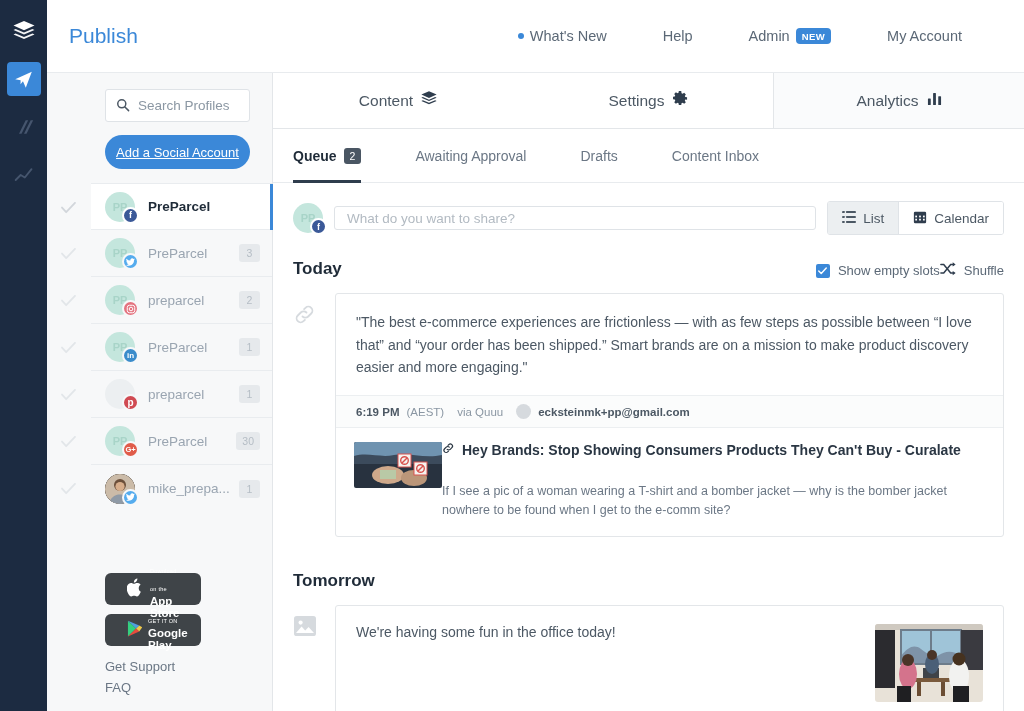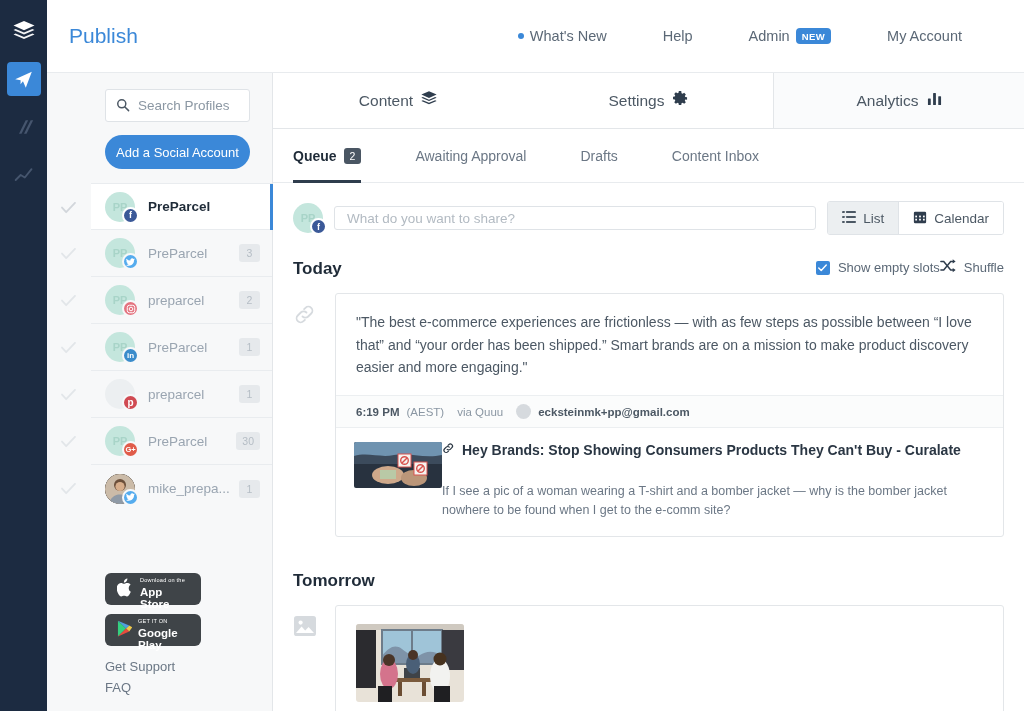--- a/index.html
+++ b/index.html
@@ -68,20 +68,21 @@
   .search-box input {
     border: 0; outline: 0; width: 100%; font-size: 13.5px;
     color: #4c5864; font-family: "Liberation Sans", sans-serif; background: transparent;
   }
   .search-box input::placeholder { color: #8b97a3; }
   .search-icon { position: absolute; left: 10px; top: 8px; }
   .add-btn {
     background: #3b88d8; color: #fff; border: 0; border-radius: 18px;
     height: 34px; width: 100%; font-size: 13px; cursor: pointer;
     font-family: "Liberation Sans", sans-serif;
+    text-decoration: underline;
   }
   .profiles { margin-top: 14px; }
   .prow {
     display: flex; align-items: center; height: 47px;
     padding: 0 12px 0 14px; border-bottom: 1px solid #e9ecef;
     margin-left: 44px; position: relative; cursor: pointer;
   }
   .prow:first-child { border-top: 1px solid #e9ecef; }
   .prow.active { background: #fff; }
   .prow.active:after {
@@ -106,21 +107,21 @@
   .prow.active .sbadge { border-color: #fff; }
   .pname { font-size: 13.5px; color: #9aa5b1; margin-left: 13px; flex: 1; white-space: nowrap; overflow: hidden; }
   .prow.active .pname { color: #1f2b38; font-weight: bold; }
   .pcount {
     background: #e6e9ec; color: #b5bdc5; font-size: 10.5px;
     border-radius: 3px; padding: 3px 6px; min-width: 21px; text-align: center;
   }
   .sb-bottom { margin-top: auto; padding: 0 22px 10px 58px; }
   .store-badge {
     background: #3f4448; border-radius: 6px; height: 32px; width: 96px;
-    display: flex; align-items: center; gap: 6px; padding: 0 12px;
+    display: flex; align-items: center; gap: 6px; padding: 0 22px;
     margin-bottom: 9px; cursor: pointer;
   }
   .store-sub { font-size: 5.6px; color: #fff; line-height: 1.25; letter-spacing: .2px; }
   .store-main { font-size: 11.5px; color: #fff; font-weight: bold; line-height: 1.05; }
   .sb-links { margin-top: 13px; }
   .sb-links a { display: block; font-size: 13px; color: #6b7785; text-decoration: none; margin-bottom: 6px; cursor: pointer; }
 
   
   .content { flex: 1; display: flex; flex-direction: column; min-width: 0; background: #fff; }
   .tabbar { height: 56px; flex: 0 0 56px; display: flex; border-bottom: 1px solid #e3e6e9; }
@@ -147,21 +148,21 @@
   }
   .cmp-input::placeholder { color: #b2bac2; }
   .viewtoggle { display: flex; border: 1px solid #dfe3e7; border-radius: 3px; overflow: hidden; }
   .vbtn {
     display: flex; align-items: center; gap: 7px; height: 32px; padding: 0 14px;
     font-size: 13.5px; color: #4c5864; background: #fff; cursor: pointer;
   }
   .vbtn.active { background: #eceff1; }
   .vbtn + .vbtn { border-left: 1px solid #dfe3e7; }
 
-  .dayhead { display: flex; align-items: flex-start; margin-bottom: 14px; }
+  .dayhead { display: flex; align-items: flex-end; margin-bottom: 14px; }
   .dayhead h2 { font-size: 17px; color: #1f2b38; font-weight: bold; }
   .dayhead .right { margin-left: auto; display: flex; align-items: center; }
   .chk { display: flex; align-items: center; gap: 8px; font-size: 13px; color: #5b6876; cursor: pointer; }
   .cbox { width: 14px; height: 14px; border-radius: 2px; background: #3b88d8; display: flex; align-items: center; justify-content: center; }
   .shuffle { display: flex; align-items: center; gap: 8px; font-size: 13px; color: #5b6876; cursor: pointer; }
 
   .postrow { display: flex; gap: 16px; align-items: flex-start; }
   .ptype { width: 26px; flex: 0 0 26px; padding-top: 10px; opacity: .35; }
   .card { flex: 1; border: 1px solid #e3e6e9; border-radius: 3px; background: #fff; min-width: 0; }
   .ptext { padding: 17px 20px 16px; font-size: 14px; line-height: 1.62; color: #4c5864; }
@@ -603,20 +604,21 @@
               <svg width="24" height="22" viewBox="0 0 24 22">
                   <g fill="#8b97a3">
                 <rect x="1" y="1" width="22" height="20" rx="2.6"></rect>
               </g>
               <circle cx="7.6" cy="7.6" r="2.1" fill="#fff"></circle>
               <path d="M3 18l5.6-6.4 3.6 4 3.4-3.6L21 18z" fill="#fff"></path>
               </svg>
             </div>
             <div class="card">
               <div class="imgcard">
+                <div class="txt">We're having some fun in the office today!</div>
                 <div class="photo-box">
                   <svg width="108" height="78" viewBox="0 0 108 78">
                     <rect width="108" height="78" fill="#e8e2d8"></rect>
                     <rect x="0" y="0" width="108" height="6" fill="#cfc9c0"></rect>
                     <rect x="26" y="6" width="60" height="34" fill="#9fc4d8"></rect>
                     <path d="M26 32c7-9 13-12 20-7s12 10 18 6 14-5 22 1v8H26z" fill="#7e93a8"></path>
                     <rect x="26" y="6" width="60" height="34" fill="none" stroke="#6d7c8a" stroke-width="2"></rect>
                     <line x1="56" y1="6" x2="56" y2="40" stroke="#6d7c8a" stroke-width="2"></line>
                     <rect x="0" y="6" width="20" height="58" fill="#2b2b2f"></rect>
                     <rect x="86" y="6" width="22" height="40" fill="#3a3a40"></rect>

